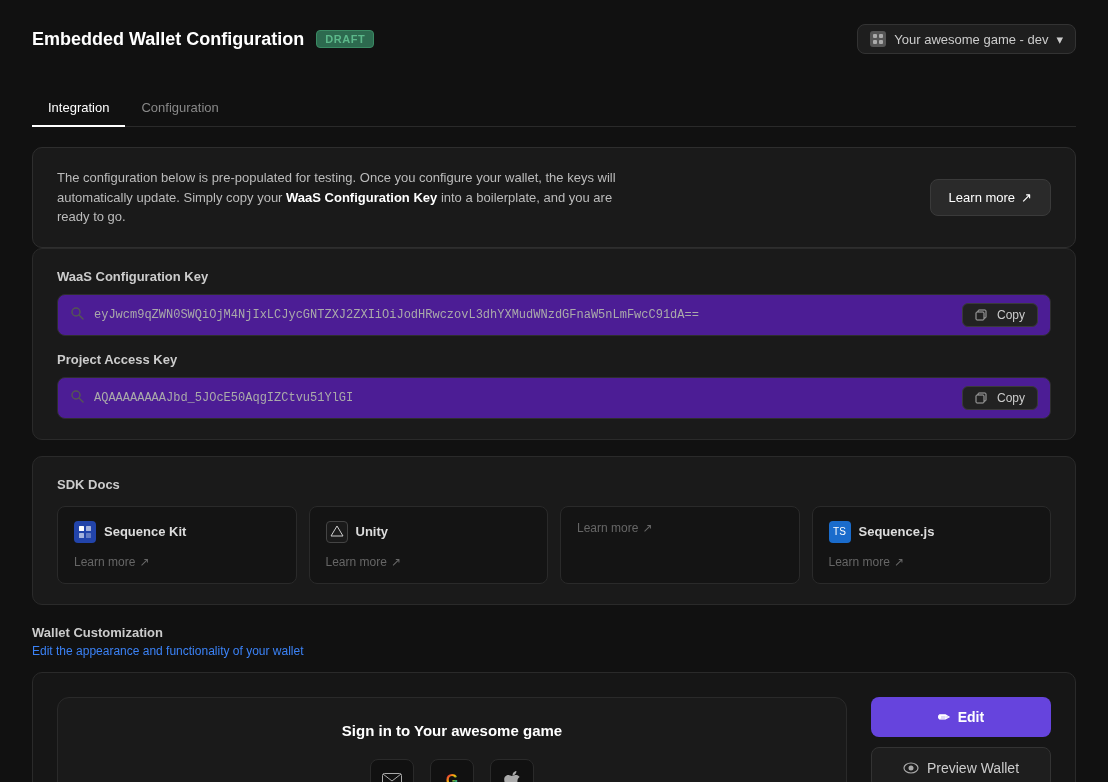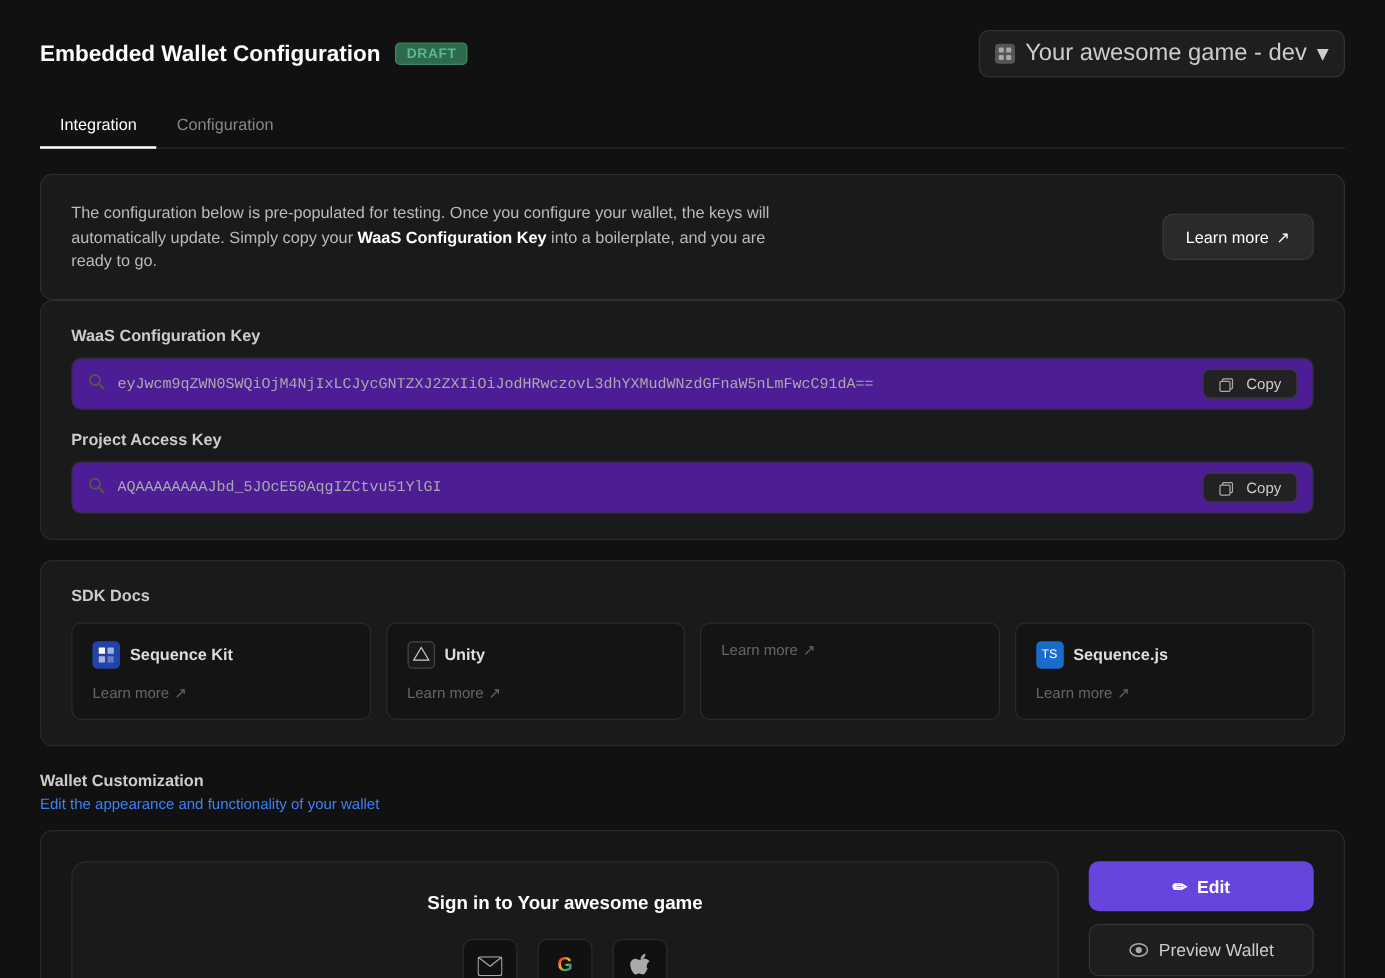--- a/index.html
+++ b/index.html
@@ -15,21 +15,21 @@
       flex-direction: column;
       padding: 24px 32px;
       max-width: 1108px;
       margin: 0 auto;
     }
     
     .header {
       display: flex;
       align-items: center;
       justify-content: space-between;
-      margin-bottom: 20px;
+      margin-bottom: 36px;
     }
     .header-left {
       display: flex;
       align-items: center;
       gap: 12px;
     }
     .page-title {
       font-size: 18px;
       font-weight: 600;
       color: #fff;
@@ -47,21 +47,21 @@
     .project-selector {
       display: flex;
       align-items: center;
       gap: 8px;
       background: #1e1e1e;
       border: 1px solid #333;
       border-radius: 8px;
       padding: 6px 12px;
       cursor: pointer;
       color: #ccc;
-      font-size: 19px;
+      font-size: 13px;
     }
     .project-selector-icon {
       width: 16px;
       height: 16px;
       background: #555;
       border-radius: 3px;
       display: inline-flex;
       align-items: center;
       justify-content: center;
       font-size: 10px;
@@ -161,21 +161,21 @@
     }
     .copy-btn {
       background: #222;
       border: 1px solid #3a3a3a;
       border-radius: 6px;
       color: #ccc;
       padding: 4px 12px;
       font-size: 12px;
       cursor: pointer;
       display: flex;
-      align-items: flex-end;
+      align-items: center;
       gap: 10px;
       flex-shrink: 0;
     }
     .key-section {
       margin-bottom: 16px;
     }
     .key-section:last-child {
       margin-bottom: 0;
     }
     

